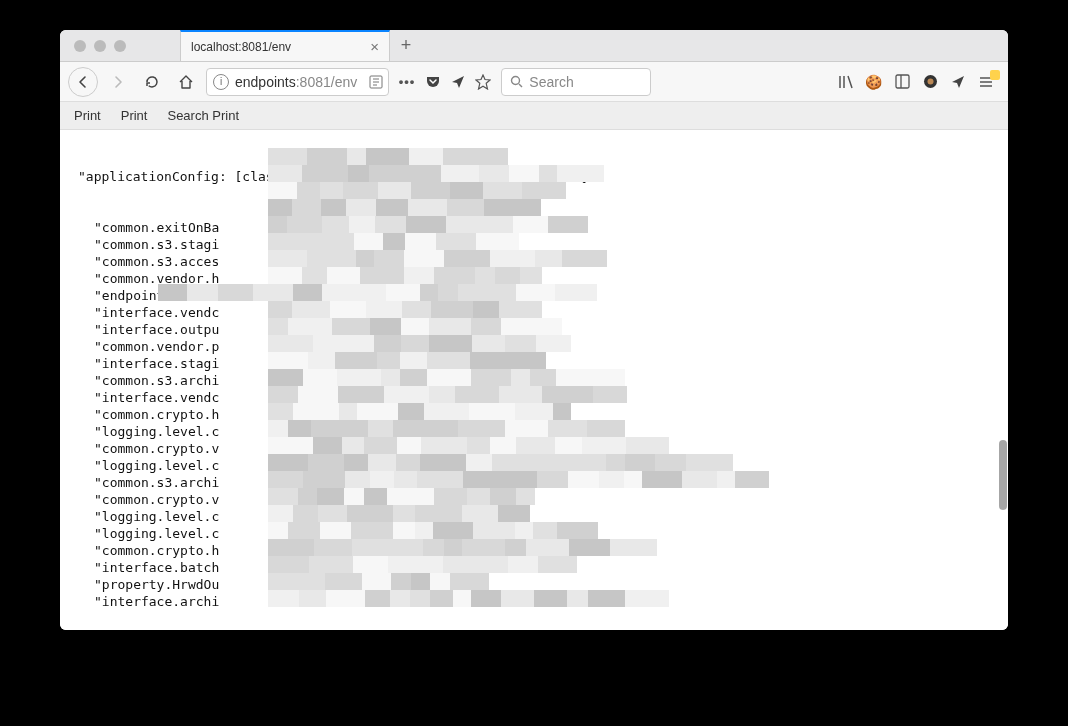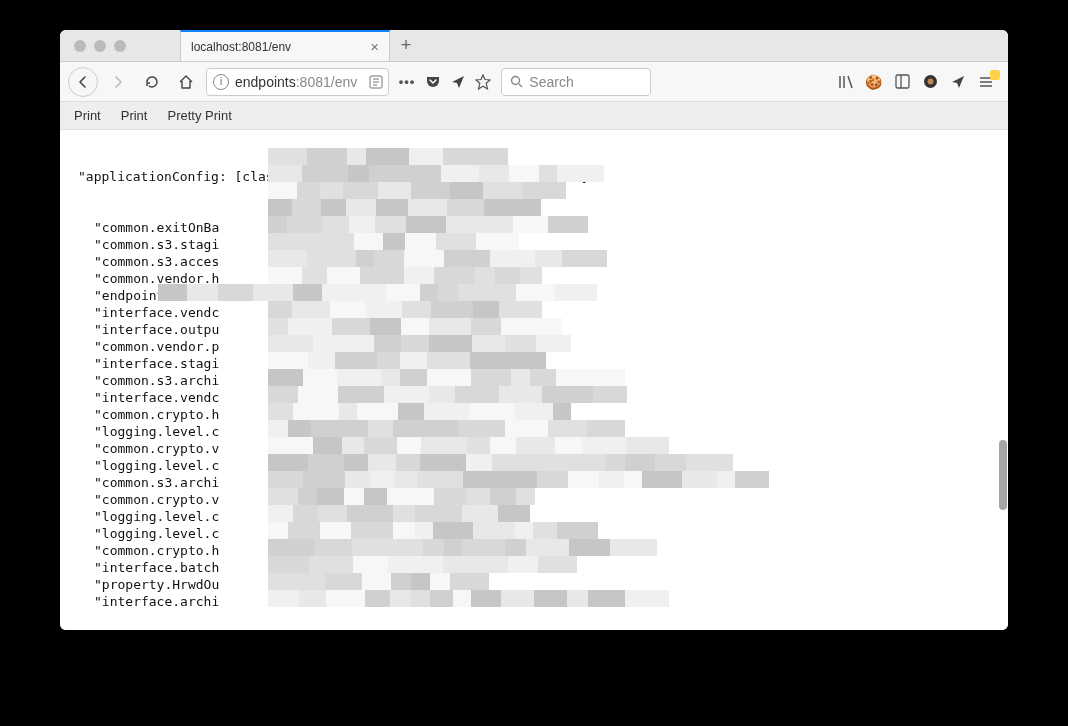--- a/index.html
+++ b/index.html
@@ -361,21 +361,21 @@
           </svg>
         <span class="badge"></span>
       </span>
     </div>
   </div>
 
 
   <div class="action-bar">
     <div class="action-btn">Print</div>
     <div class="action-btn">Print</div>
-    <div class="action-btn">Pretty Print</div>
+    <div class="action-btn">Search Print</div>
   </div>
 
   <div class="content">
     <div class="code">
       <div class="hdr">"applicationConfig: [classpath:/application-local.properties]": {</div>
       <div id="code-lines"><div class="ln">"common.exitOnBa</div><div class="ln">"common.s3.stagi</div><div class="ln">"common.s3.acces</div><div class="ln">"common.vendor.h</div><div class="ln">"endpoints.env.e</div><div class="ln">"interface.vendc</div><div class="ln">"interface.outpu</div><div class="ln">"common.vendor.p</div><div class="ln"></div><div class="ln">"interface.stagi</div><div class="ln">"common.s3.archi</div><div class="ln">"interface.vendc</div><div class="ln">"common.crypto.h</div><div class="ln">"logging.level.c</div><div class="ln">"common.crypto.v</div><div class="ln">"logging.level.c</div><div class="ln">"common.s3.archi</div><div class="ln">"common.crypto.v</div><div class="ln">"logging.level.c</div><div class="ln">"logging.level.c</div><div class="ln">"common.crypto.h</div><div class="ln">"interface.batch</div><div class="ln">"property.HrwdOu</div><div class="ln">"interface.archi</div></div>
     </div>
 
     <div class="pixelation" id="pixelation">
         <div class="pixel-row" style="top: 0px; left: 0px;">

